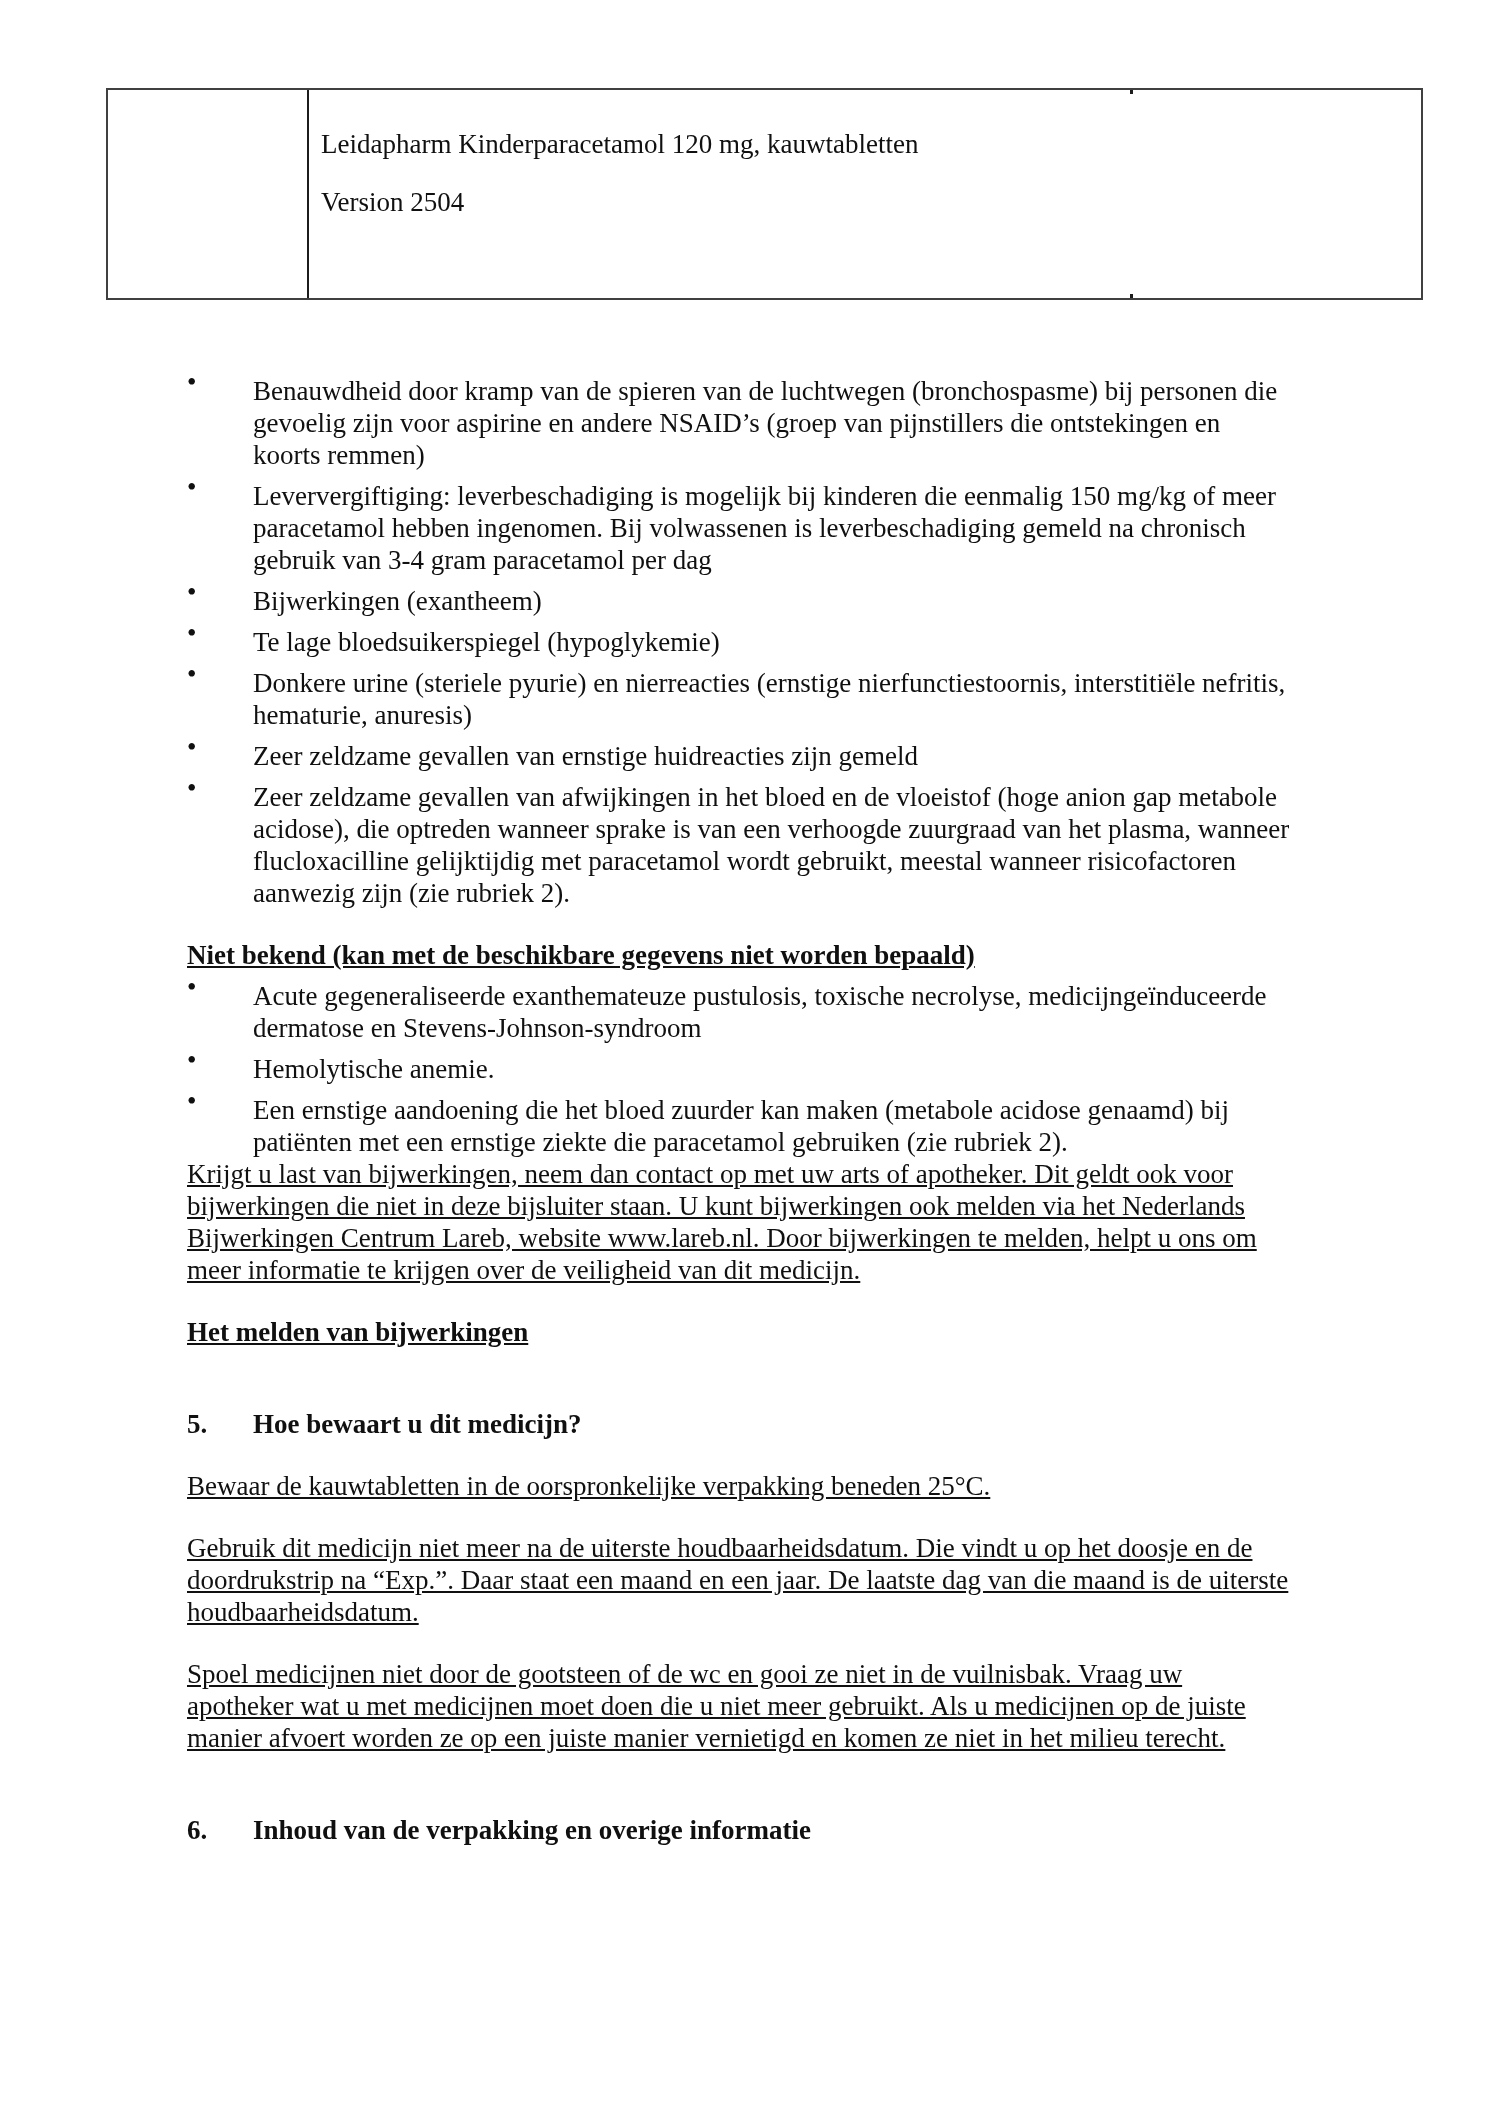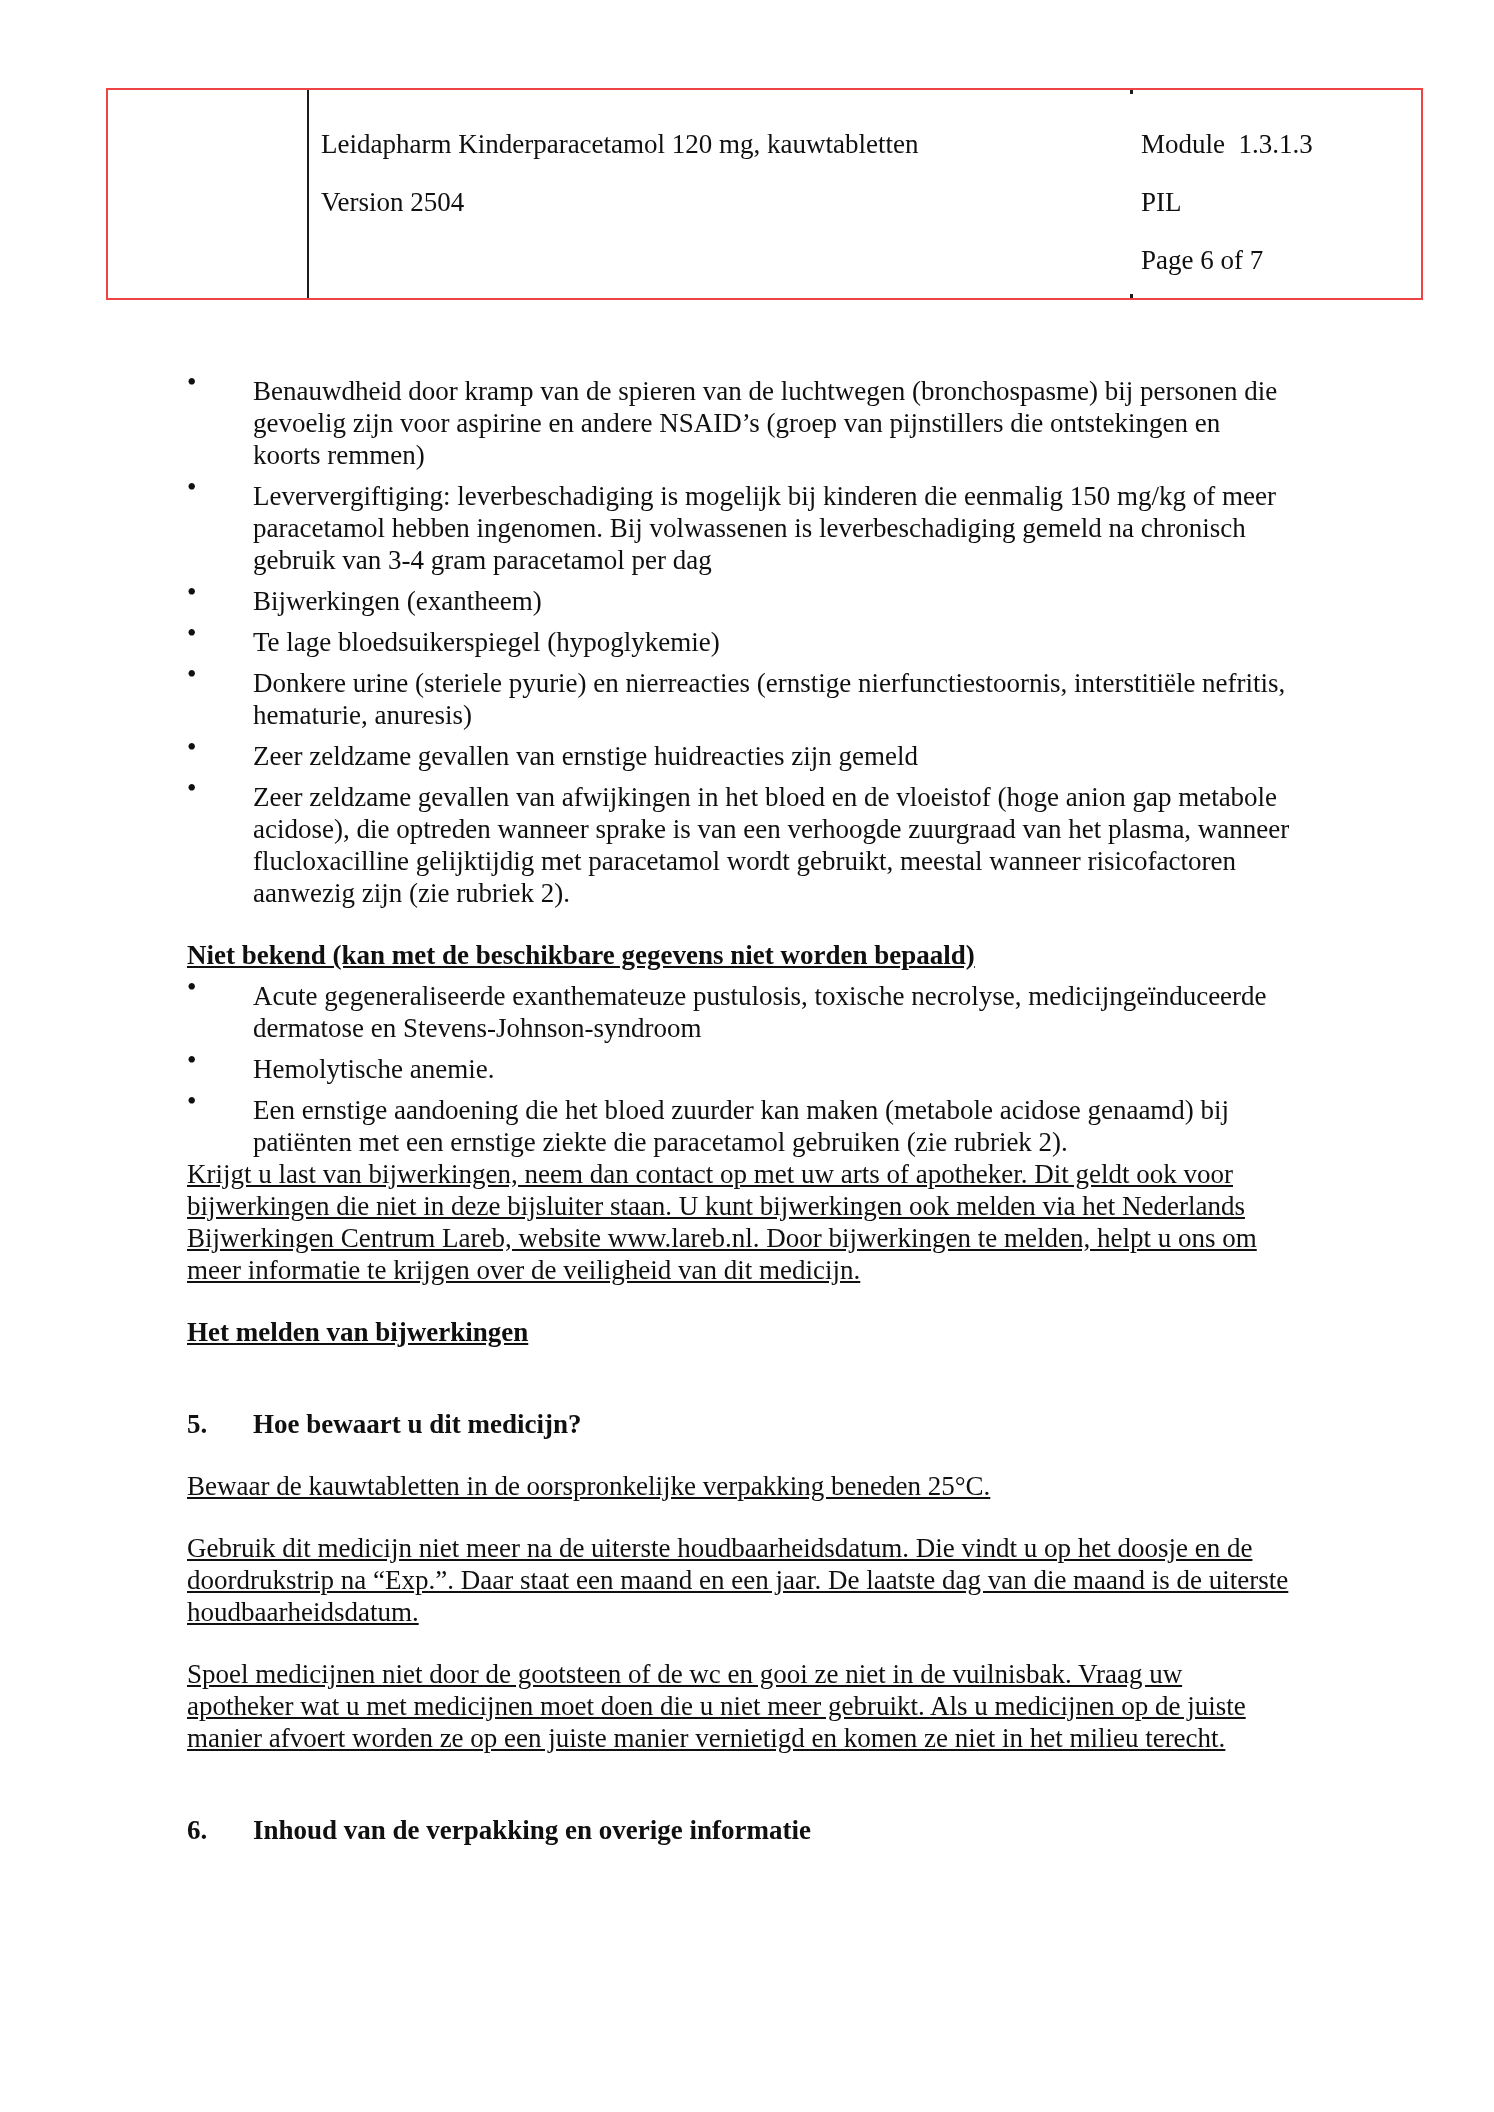--- a/index.html
+++ b/index.html
@@ -15,21 +15,21 @@
     overflow: hidden;
   }
 
   
   .header-table {
     position: absolute;
     left: 106px;
     top: 88px;
     width: 1317px;
     height: 212px;
-    border: 2px solid #ef4444;
+    border: 2px solid #404040;
     box-sizing: border-box;
     display: flex;
   }
   .cell { box-sizing: border-box; }
   .cell-left  { flex: none; width: 201px; border-right: 2px solid #1c1c1c; }
   .cell-mid   { flex: none; width: 819px; padding: 38px 0 0 12px; }
   .cell-right { flex: 1; padding: 38px 0 0 13px; }
   .trow { white-space: pre; height: 32px; }
   .trow + .trow { margin-top: 26px; }
   .tick { position: absolute; left: 1022px; width: 3px; height: 4px; background: #1c1c1c; }
@@ -59,25 +59,20 @@
 </head>
 <body>
 
 <div class="page">
 
   <div class="header-table">
     <div class="cell cell-left"></div>
     <div class="cell cell-mid">
       <div class="trow">Leidapharm Kinderparacetamol 120 mg, kauwtabletten</div>
       <div class="trow">Version 2504</div>
-    </div>
-    <div class="cell cell-right">
-      <div class="trow">Module  1.3.1.3</div>
-      <div class="trow">PIL</div>
-      <div class="trow">Page 6 of 7</div>
     </div>
     <div class="tick tick-top"></div>
     <div class="tick tick-bottom"></div>
   </div>
 
   <div class="content">
 
     <ul class="bullet-list mt-list-first">
       <li>
         <span class="marker">•</span>

